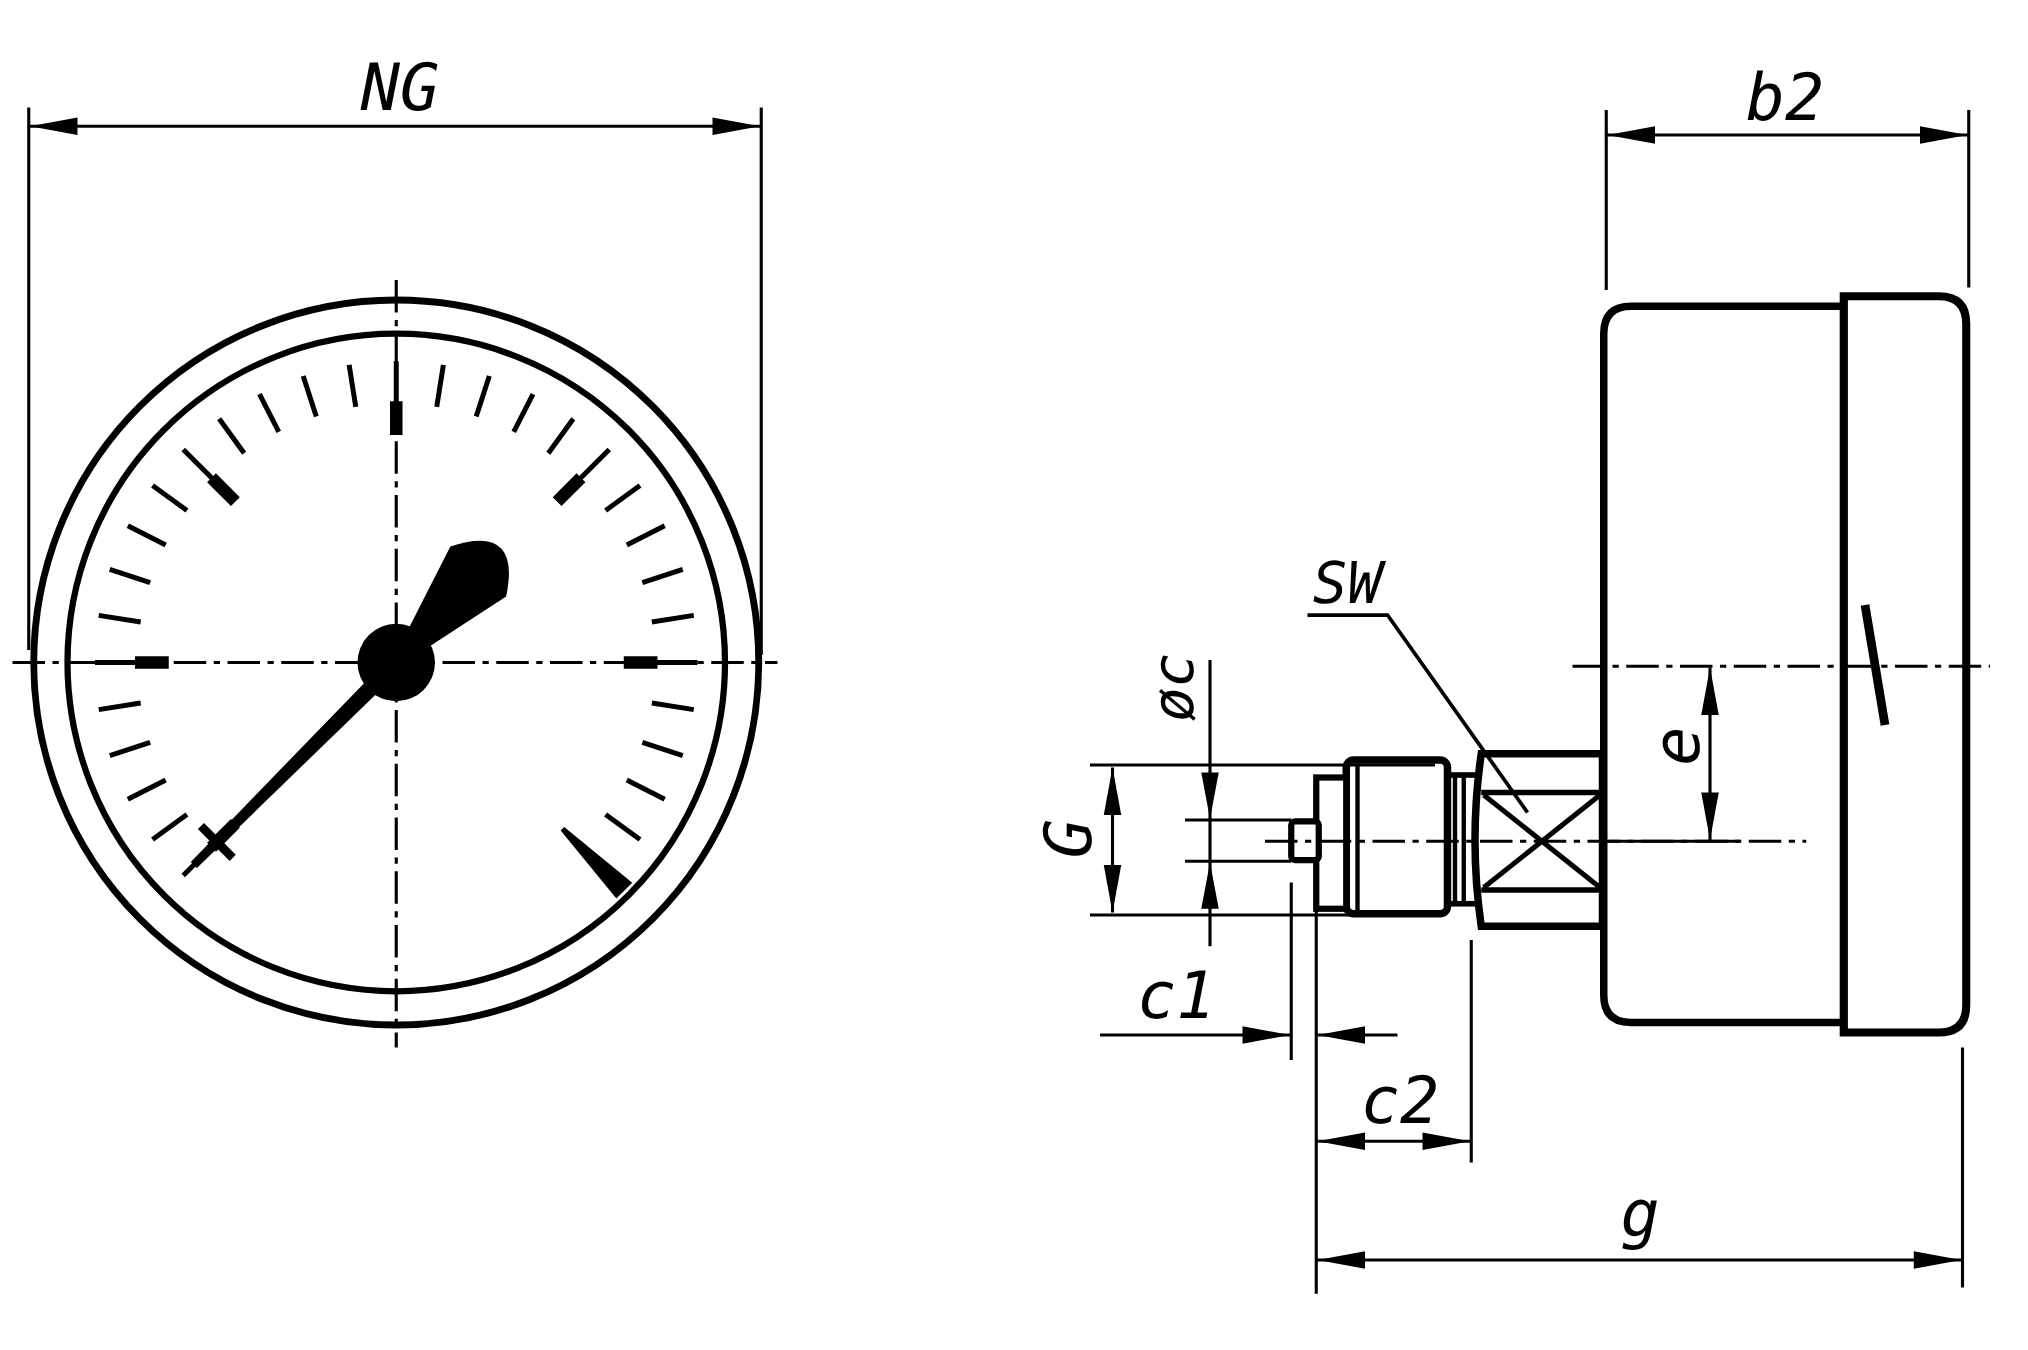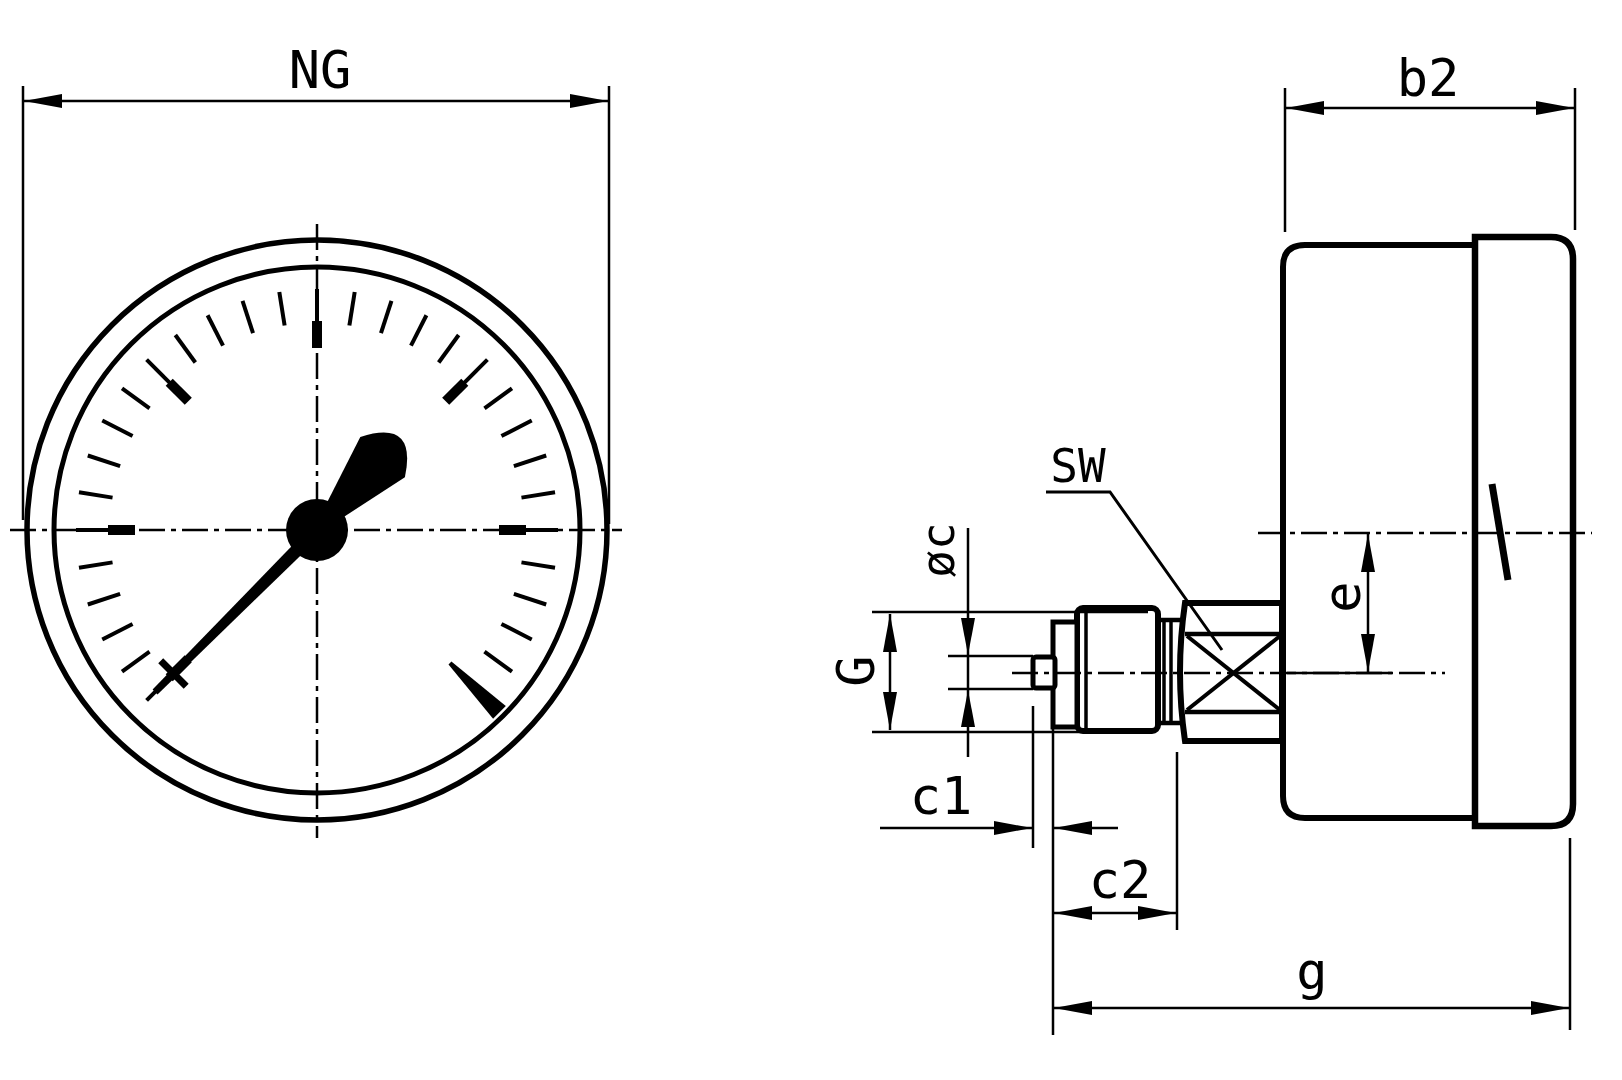--- a/index.html
+++ b/index.html
@@ -1,16 +1,16 @@
 <!DOCTYPE html>
 <html><head>
 <meta charset="utf-8">
 <style>
   html,body{margin:0;padding:0;background:#ffffff;}
-  .sheet{position:relative;width:1622px;height:1080px;background:#ffffff;overflow:hidden;}
+  .sheet{position:relative;width:1622px;height:1080px;background:#ffffff;overflow:hidden;font-style:italic;}
   svg{display:block;}
   .ink{stroke:#000;fill:none;}
   .fillw{fill:#fff;stroke:#000;}
   .blk{fill:#000;stroke:none;}
   text{font-family:"DejaVu Sans Mono","Liberation Mono",monospace;fill:#000;}
   .lbl{font-size:52px;}
   .lbl-sm{font-size:46px;}
   .cline{stroke:#000;stroke-width:2.5;stroke-dasharray:26 6 5 6;fill:none;}
   .dim{stroke:#000;stroke-width:2.5;fill:none;}
 </style>

